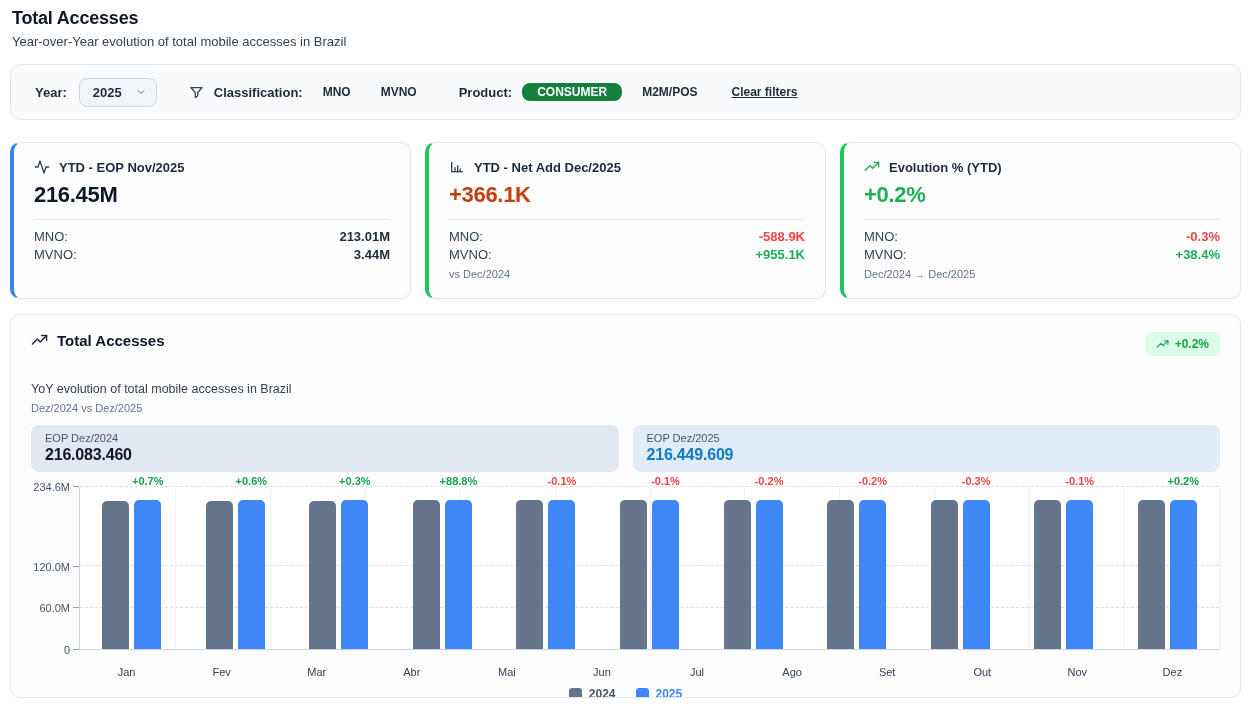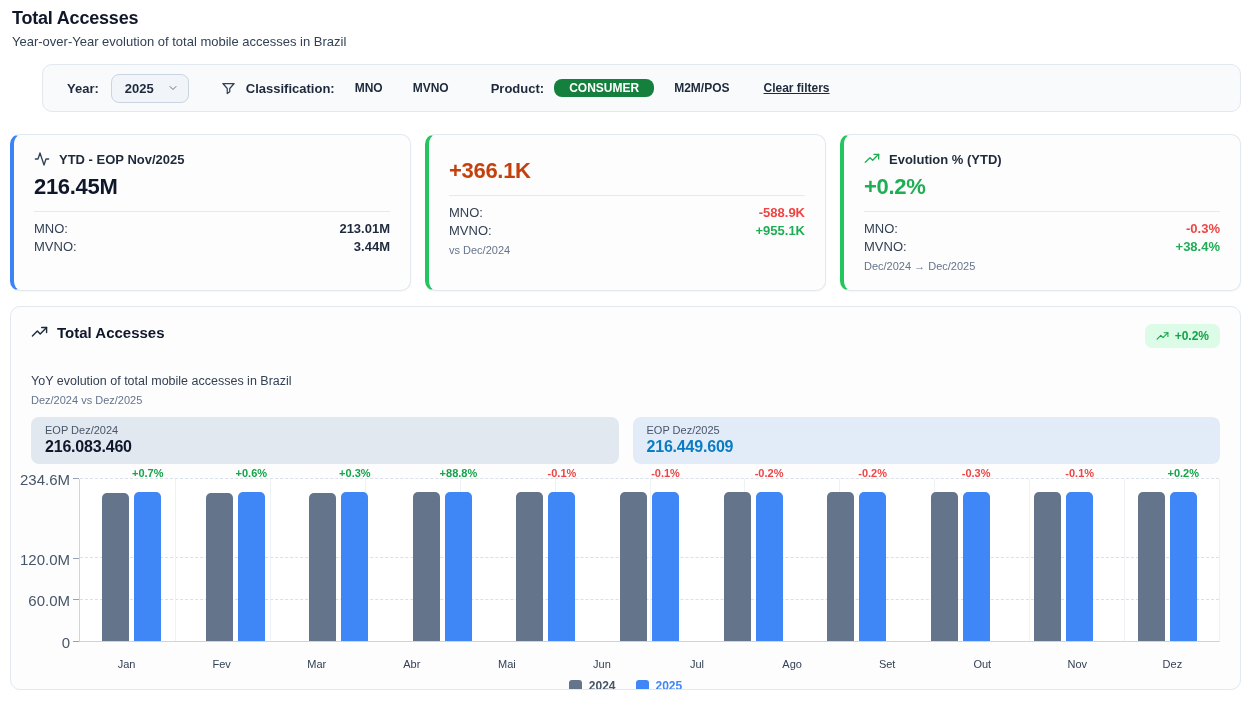--- a/index.html
+++ b/index.html
@@ -11,23 +11,23 @@
   }
   .app { width: 1251px; height: 716px; padding: 8px 10px; }
 
   
   .page-header { padding: 0 2px; }
   .page-title { font-size: 18px; font-weight: 700; color: #0f172a; letter-spacing: -.2px; }
   .page-subtitle { font-size: 13px; color: #334155; margin-top: 5px; }
 
   
   .filter-card {
-    margin-top: 15px; height: 48px; background: #f8fafc;
+    margin-top: 15px; height: 56px; background: #f8fafc;
     border: 1px solid #e2e8f0; border-radius: 10px;
-    display: flex; align-items: center; padding: 0 24px; gap: 10px; margin-left: 32px;
+    display: flex; align-items: center; padding: 0 24px; gap: 10px;
   }
   .flabel { font-size: 13px; font-weight: 700; color: #1e293b; }
   .year-select {
     margin-left: 2px; width: 78px; height: 29px; background: #f1f5f9;
     border: 1px solid #cbd5e1; border-radius: 8px; display: flex;
     align-items: center; justify-content: space-between; padding: 0 9px 0 13px;
     font-size: 13px; font-weight: 600; color: #1e293b; cursor: pointer;
   }
   .chev { width: 12px; height: 12px; color: #64748b; }
   .funnel { width: 15px; height: 15px; color: #334155; margin-left: 22px; }
@@ -90,21 +90,21 @@
   .eop-box.gray { background: #e2e8f0; }
   .eop-box.blue { background: #e1ecf8; }
   .eop-label { font-size: 11px; color: #475569; }
   .eop-value { font-size: 16px; font-weight: 800; margin-top: 2px; color: #0f172a; letter-spacing: -.2px; }
   .eop-box.blue .eop-value { color: #0b7cc1; }
 
   .chart-area { margin-top: 15px; }
   .chart-grid-row { display: flex; }
   .y-axis { width: 48px; position: relative; height: 163px; flex: none; }
   .y-tick-label {
-    position: absolute; right: 9px; font-size: 15px; color: #475569;
+    position: absolute; right: 9px; font-size: 11px; color: #475569;
     transform: translateY(50%); white-space: nowrap;
   }
   .y-tick-mark { position: absolute; right: 0; width: 6px; height: 1px; background: #94a3b8; }
   .plot {
     position: relative; flex: 1; height: 163px; display: flex;
     border-left: 1px solid #cbd5e1; border-bottom: 1px solid #cbd5e1;
     border-right: 1px solid #edf1f5; background: #ffffff;
   }
   .gridline { position: absolute; left: 0; right: 0; height: 0; border-top: 1px dashed #d9e0e8; }
   .separator { position: absolute; top: 0; bottom: 0; width: 1px; background: #eef1f6; }
@@ -175,20 +175,32 @@
         <div class="kpi-line">
           <span class="lbl">MNO:</span>
           <span class="val dark">213.01M</span>
         </div>
         <div class="kpi-line">
           <span class="lbl">MVNO:</span>
           <span class="val dark">3.44M</span>
         </div>
       </div>
       <div class="kpi-card" style="--accent: #22c55e;">
+        <div class="kpi-head">
+          <span class="kpi-icon icon" style="color: rgb(51, 65, 85);">
+            <svg viewBox="0 0 24 24">
+              <path d="M4 5v14"></path>
+              <path d="M4 19h16"></path>
+              <path d="M9 19v-6"></path>
+              <path d="M13 19v-9"></path>
+              <path d="M17 19v-4"></path>
+            </svg>
+          </span>
+          <span class="kpi-title">YTD - Net Add Dec/2025</span>
+        </div>
         <div class="kpi-value" style="color: #c2410c;">+366.1K</div>
         <div class="kpi-divider"></div>
         <div class="kpi-line">
           <span class="lbl">MNO:</span>
           <span class="val red">-588.9K</span>
         </div>
         <div class="kpi-line">
           <span class="lbl">MVNO:</span>
           <span class="val green">+955.1K</span>
         </div>

